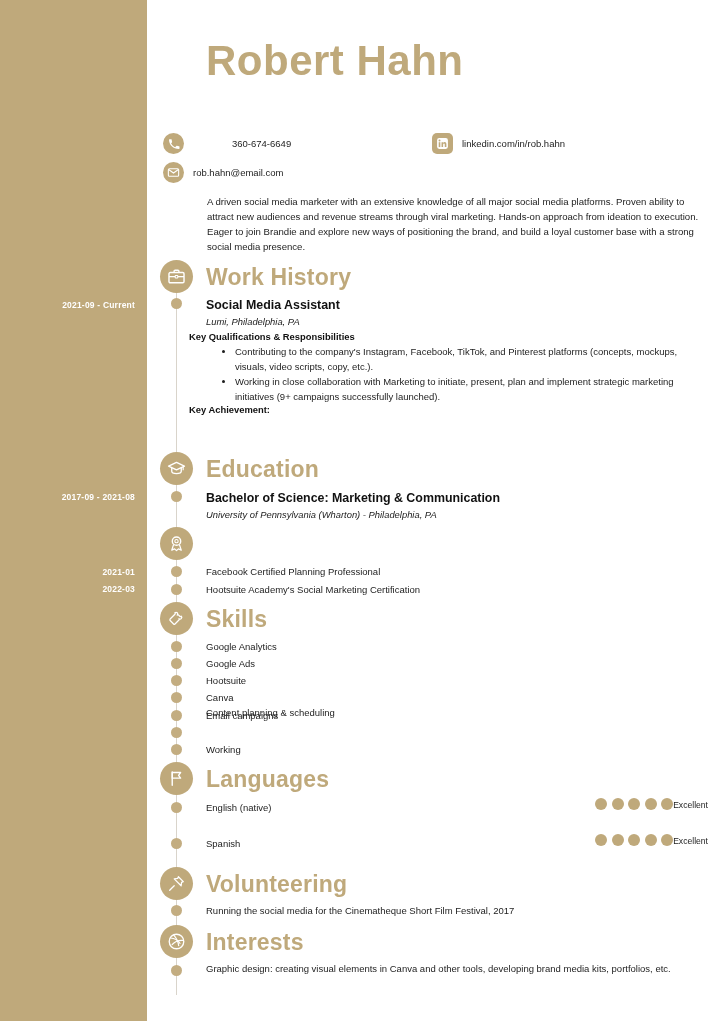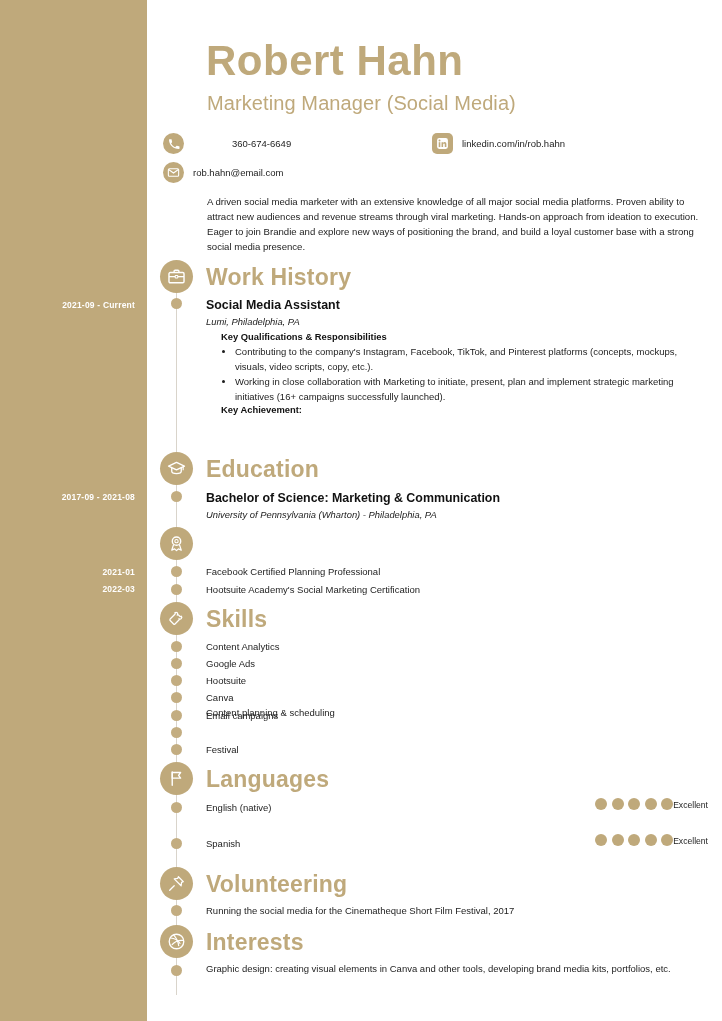--- a/index.html
+++ b/index.html
@@ -112,21 +112,21 @@
   }
   .job-title {
     position: absolute; left: 59px;
     font-size: 12.4px; font-weight: bold; color: #111;
   }
   .job-sub {
     position: absolute; left: 59px;
     font-size: 9.4px; font-style: italic; color: #222;
   }
   .sub-head {
-    position: absolute; left: 74px;
+    position: absolute; left: 42px;
     font-size: 9.4px; font-weight: bold; color: #111;
   }
   .body-txt {
     position: absolute; left: 59px;
     font-size: 9.5px; color: #1d1d1d; line-height: 1.55;
   }
   ul.bullets {
     position: absolute; left: 74px;
     margin: 0; padding: 0 0 0 14px;
     list-style: disc;
@@ -152,21 +152,20 @@
     <div class="date-label" style="top:492px;">2017-09 - 2021-08</div>
     <div class="date-label" style="top:567px;">2021-01</div>
     <div class="date-label" style="top:584px;margin-left:36px;">2022-03</div>
   </div>
 
   <div id="main">
 
     <div id="spine"></div>
 
     <div class="name">Robert Hahn</div>
-    <div class="title">Marketing Manager (Social Media)</div>
 
     <div class="contact" style="left:16px; top:133px;gap:48px;">
       <span class="cicon">
         <svg width="12" height="12" viewBox="0 0 24 24">
             <path fill="#fff" d="M6.6 10.8c1.7 3.3 4.3 5.9 7.6 7.6l2.5-2.5c.3-.3.8-.4 1.2-.3 1.3.4 2.6.7 4.1.7.6 0 1 .4 1 1V21c0 .6-.4 1-1 1C10.3 22 2 13.7 2 3.5c0-.6.4-1 1-1h3.5c.6 0 1 .4 1 1 0 1.4.2 2.8.7 4.1.1.4 0 .9-.3 1.2l-2.3 2z"></path>
           </svg>
       </span>
       <span>360-674-6649</span>
     </div>
 
@@ -203,21 +202,21 @@
       </svg>
     </div>
     <div class="sec-title" style="top:266px;">Work History</div>
 
     <div class="dot" style="top:298px;"></div>
     <div class="job-title" style="top:298px;">Social Media Assistant</div>
     <div class="job-sub" style="top:316px;">Lumi, Philadelphia, PA</div>
     <div class="sub-head" style="top:331px;">Key Qualifications &amp; Responsibilities</div>
     <ul class="bullets" style="top:345px; width:470px;">
       <li>Contributing to the company's Instagram, Facebook, TikTok, and Pinterest platforms (concepts, mockups, visuals, video scripts, copy, etc.).</li>
-      <li>Working in close collaboration with Marketing to initiate, present, plan and implement strategic marketing initiatives (16+ campaigns successfully launched).</li>
+      <li>Working in close collaboration with Marketing to initiate, present, plan and implement strategic marketing initiatives (9+ campaigns successfully launched).</li>
     </ul>
     <div class="sub-head" style="top:404px;">Key Achievement:</div>
 
     <div class="node" style="top:452px;">
       <svg width="19" height="19" viewBox="0 0 24 24">
         <path d="M12 4.3L22 9l-10 4.7L2 9z" fill="none" stroke="#fff" stroke-width="1.8" stroke-linejoin="round"></path>
         <path d="M6 11.2v4.3c0 1.6 2.7 2.9 6 2.9s6-1.3 6-2.9v-4.3" fill="none" stroke="#fff" stroke-width="1.7"></path>
         <line x1="20.4" y1="9.7" x2="20.4" y2="14.2" stroke="#fff" stroke-width="1.5"></line>
       </svg>
     </div>
@@ -241,33 +240,33 @@
     <div class="body-txt" style="top:583px;">Hootsuite Academy's Social Marketing Certification</div>
 
     <div class="node" style="top:602px;">
       <svg width="19" height="19" viewBox="0 0 24 24">
         <path d="M4 12.6l6-6c.5-.5.5-1.3 0-1.8.8-.8 2.1-.8 2.9 0 .8.8.8 2.1 0 2.9.5-.5 1.3-.5 1.8 0l1.5 1.5c.5.5 1.3.5 1.8 0 .8.8.8 2.1 0 2.9-.8.8-2.1.8-2.9 0 .5.5.5 1.3 0 1.8l-5 5c-.5.5-1.3.5-1.8 0l-4.3-4.3c-.5-.5-.5-1.3 0-1.8z" fill="none" stroke="#fff" stroke-width="1.6" stroke-linejoin="round"></path>
       </svg>
     </div>
     <div class="sec-title" style="top:608px;">Skills</div>
 
     <div class="dot" style="top:641px;"></div>
-    <div class="body-txt" style="top:640px;">Content Analytics</div>
+    <div class="body-txt" style="top:640px;">Google Analytics</div>
     <div class="dot" style="top:658px;"></div>
     <div class="body-txt" style="top:657px;">Google Ads</div>
     <div class="dot" style="top:675px;"></div>
     <div class="body-txt" style="top:674px;">Hootsuite</div>
     <div class="dot" style="top:692px;"></div>
     <div class="body-txt" style="top:691px;">Canva</div>
     <div class="dot" style="top:710px;"></div>
     <div class="body-txt" style="top:709px;">Email campaigns</div>
     <div class="dot" style="top:727px;"></div>
     <div class="body-txt" style="top:706px;">Content planning &amp; scheduling</div>
     <div class="dot" style="top:744px;"></div>
-    <div class="body-txt" style="top:743px;">Festival</div>
+    <div class="body-txt" style="top:743px;">Working</div>
 
     <div class="node" style="top:762px;">
       <svg width="19" height="19" viewBox="0 0 24 24">
         <line x1="6.6" y1="3.6" x2="6.6" y2="20.6" stroke="#fff" stroke-width="1.8" stroke-linecap="round"></line>
         <path d="M6.6 4.4h10.6l-2.6 3.6 2.6 3.6H6.6z" fill="none" stroke="#fff" stroke-width="1.7" stroke-linejoin="round"></path>
       </svg>
     </div>
     <div class="sec-title" style="top:768px;">Languages</div>
 
     <div class="dot" style="top:802px;"></div>

